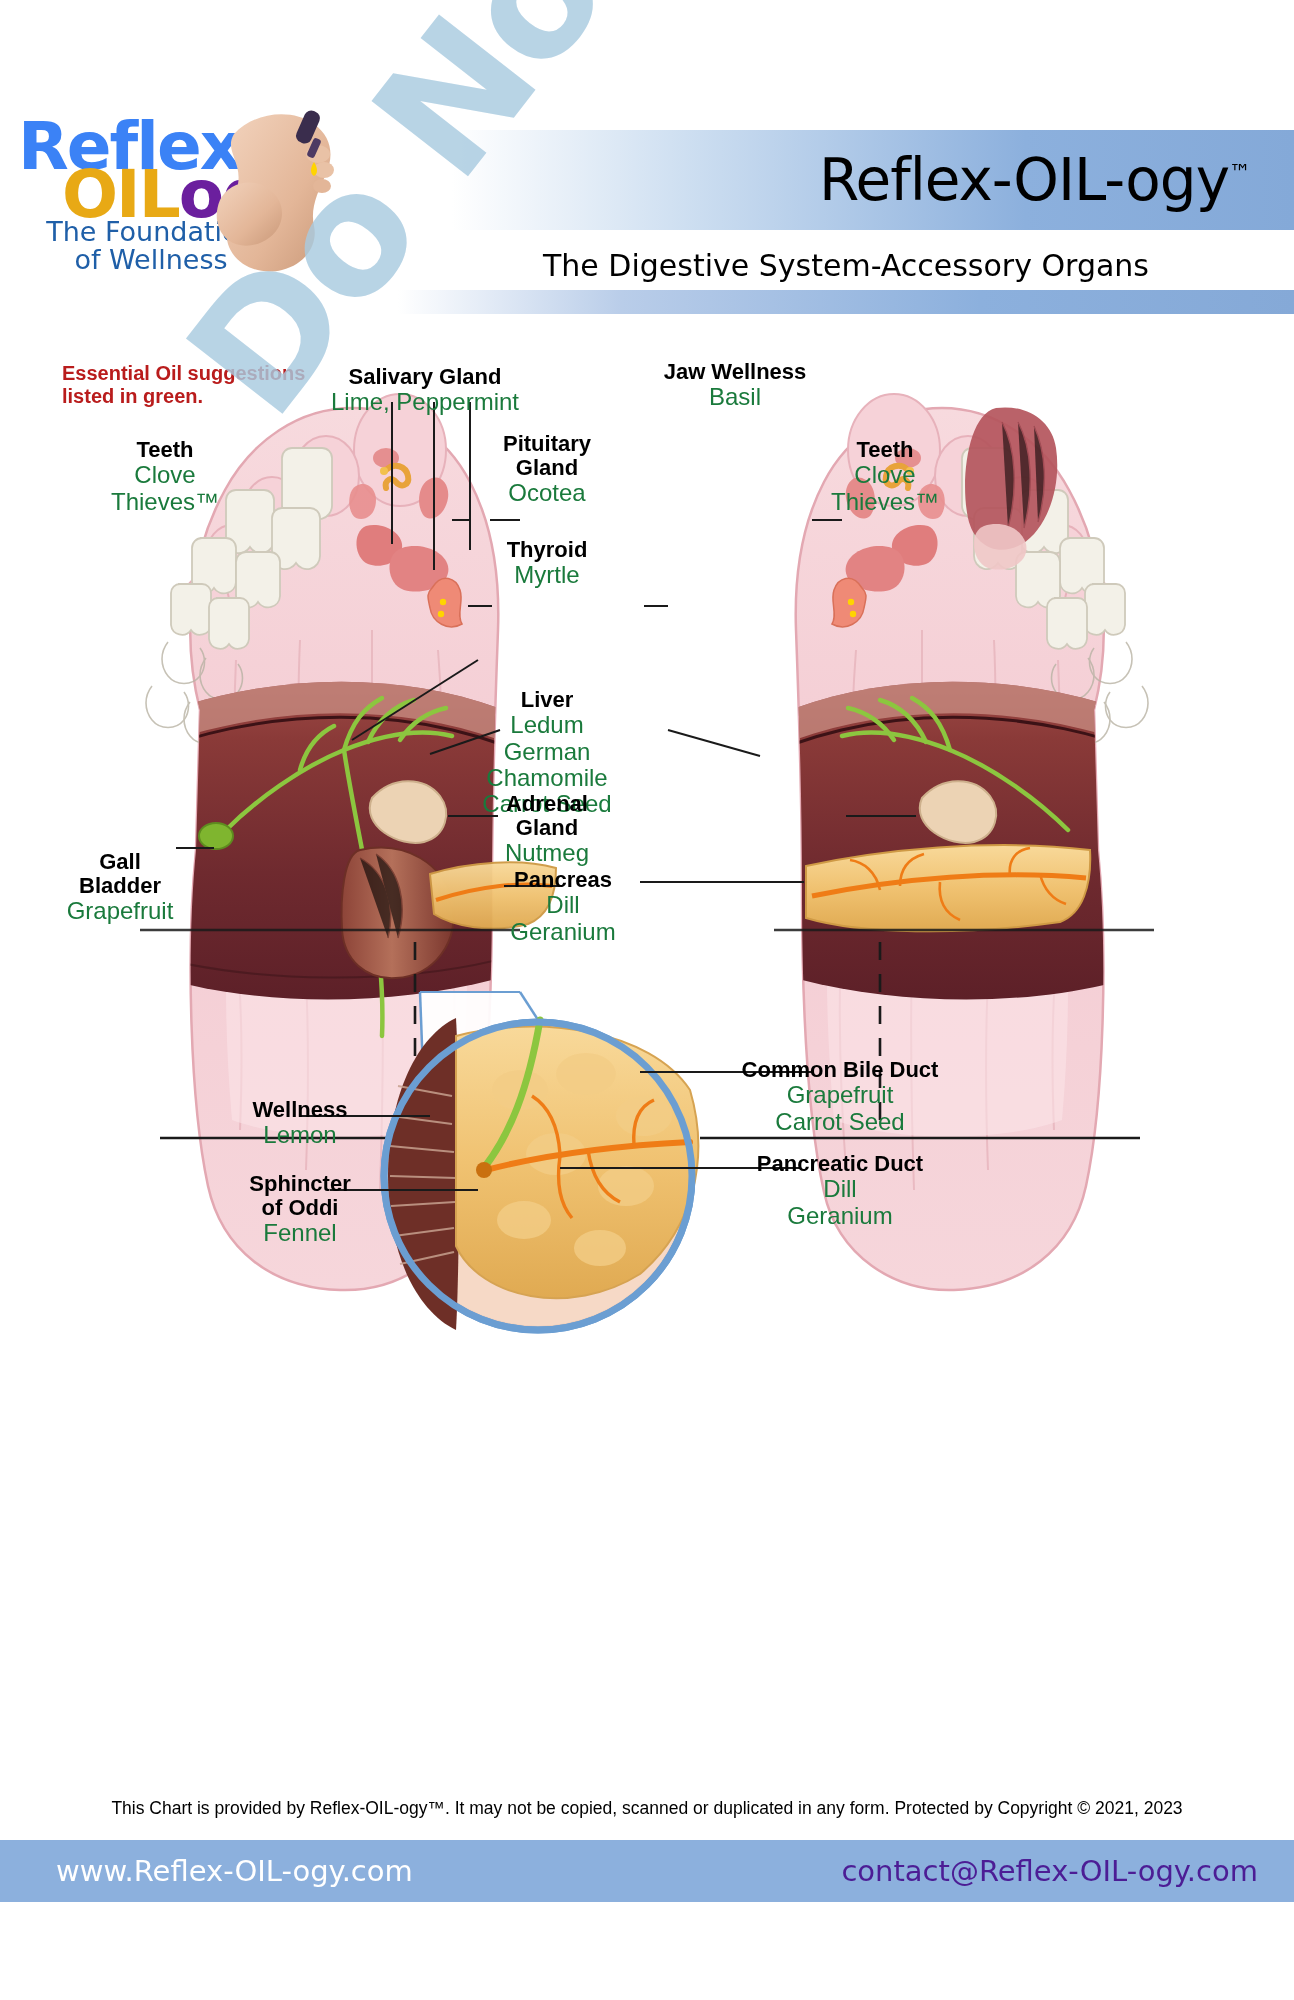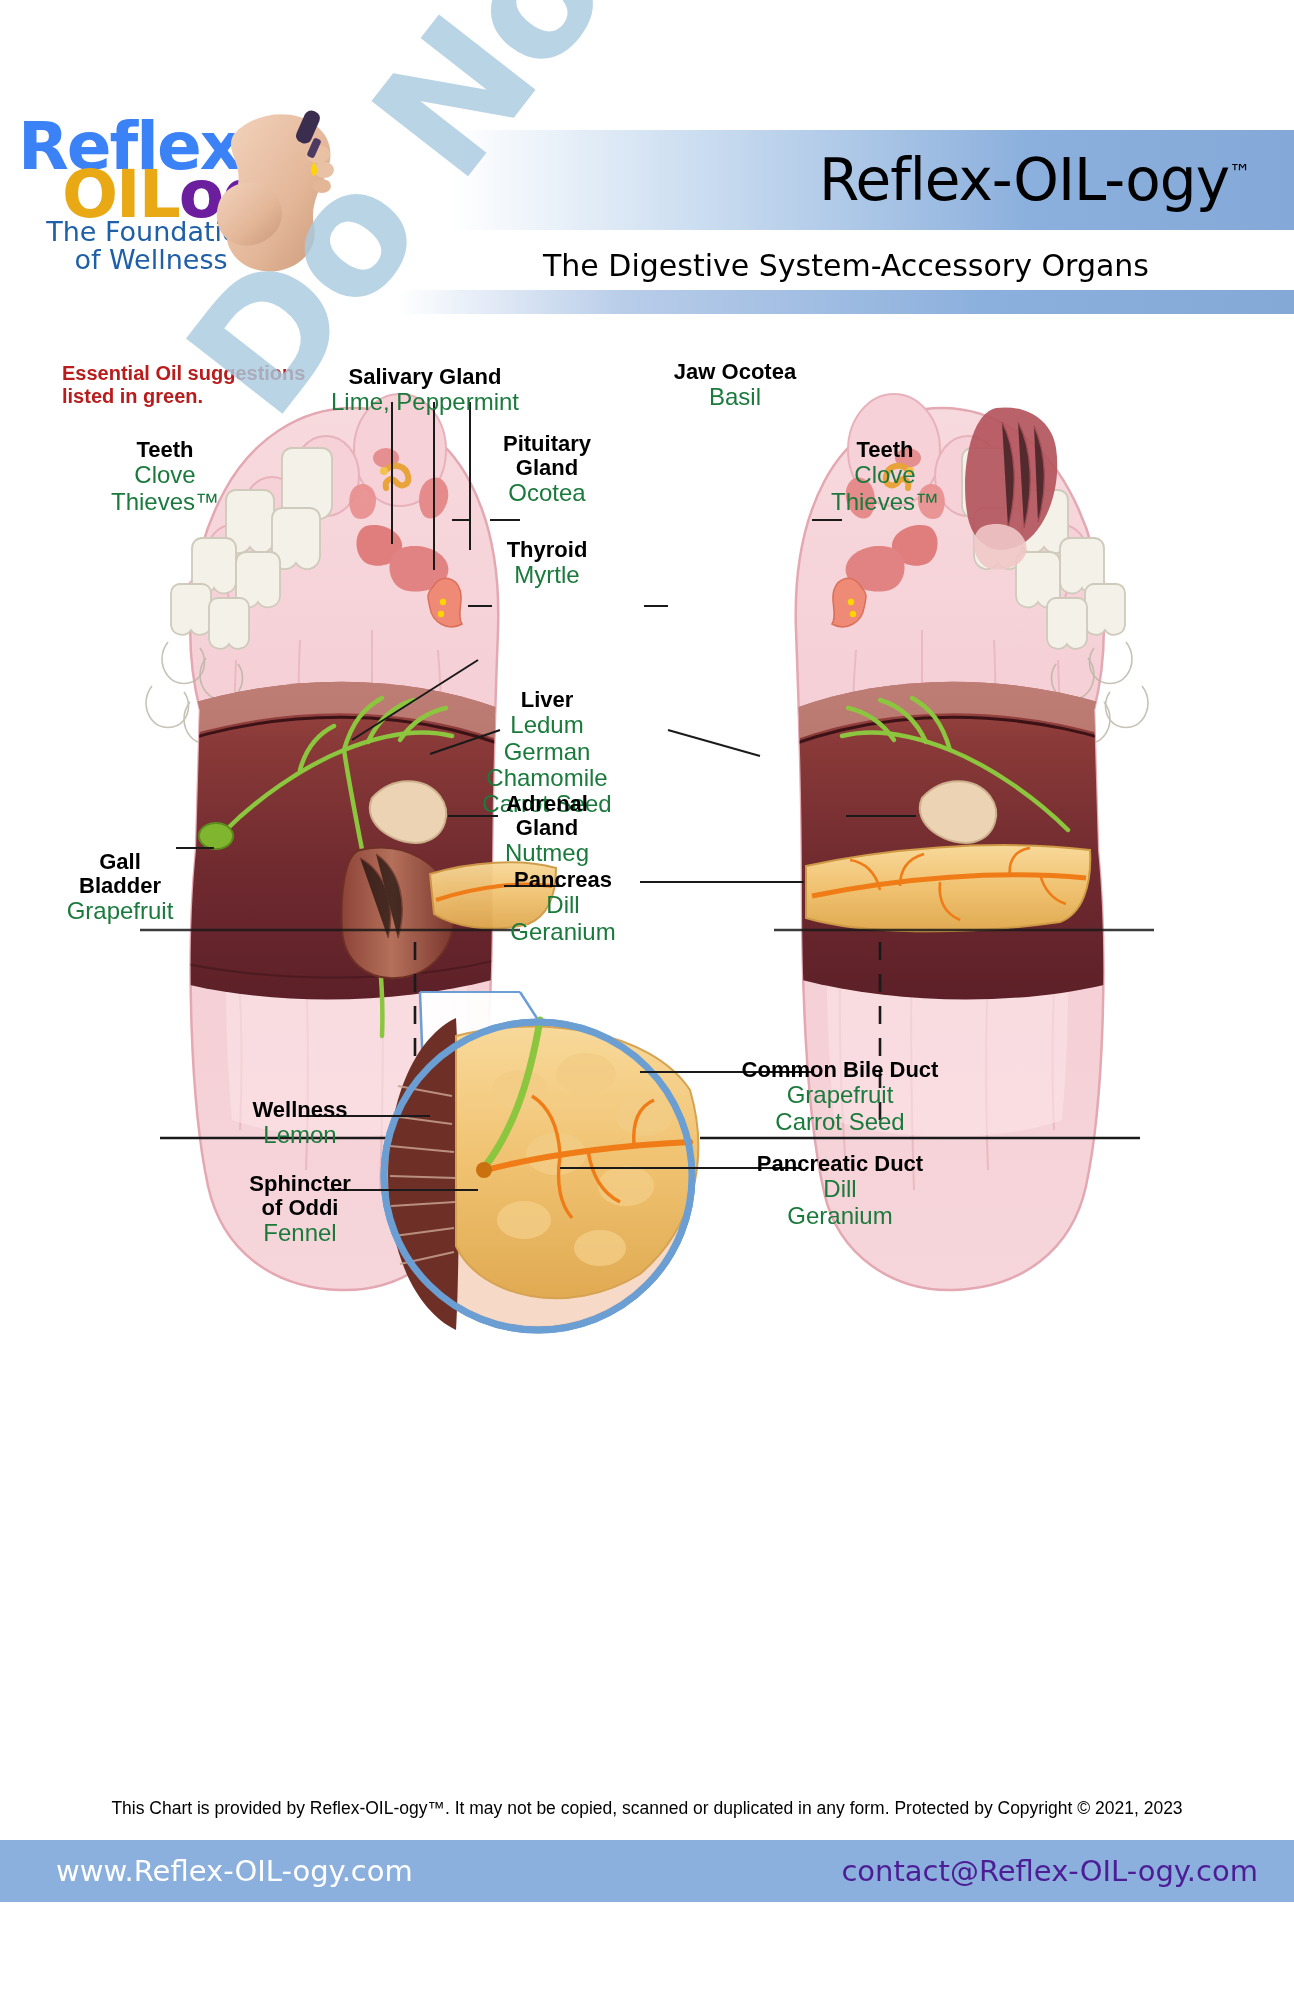--- a/index.html
+++ b/index.html
@@ -452,21 +452,21 @@
     <span class="o" style="white-space:pre-line;">Clove
 Thieves™</span>
   </div>
 
   <div class="lbl" style="left:280px; top:336px; width:290px;margin-top:29px;">
     <span class="n">Salivary Gland</span>
     <span class="o" style="white-space:pre-line;">Lime, Peppermint</span>
   </div>
 
   <div class="lbl" style="left:600px; top:360px; width:270px;">
-    <span class="n">Jaw Ocotea</span>
+    <span class="n">Jaw Wellness</span>
     <span class="o" style="white-space:pre-line;">Basil</span>
   </div>
 
   <div class="lbl" style="left:790px; top:438px; width:190px;">
     <span class="n">Teeth</span>
     <span class="o" style="white-space:pre-line;">Clove
 Thieves™</span>
   </div>
 
   <div class="lbl" style="left:412px; top:432px; width:270px;">

